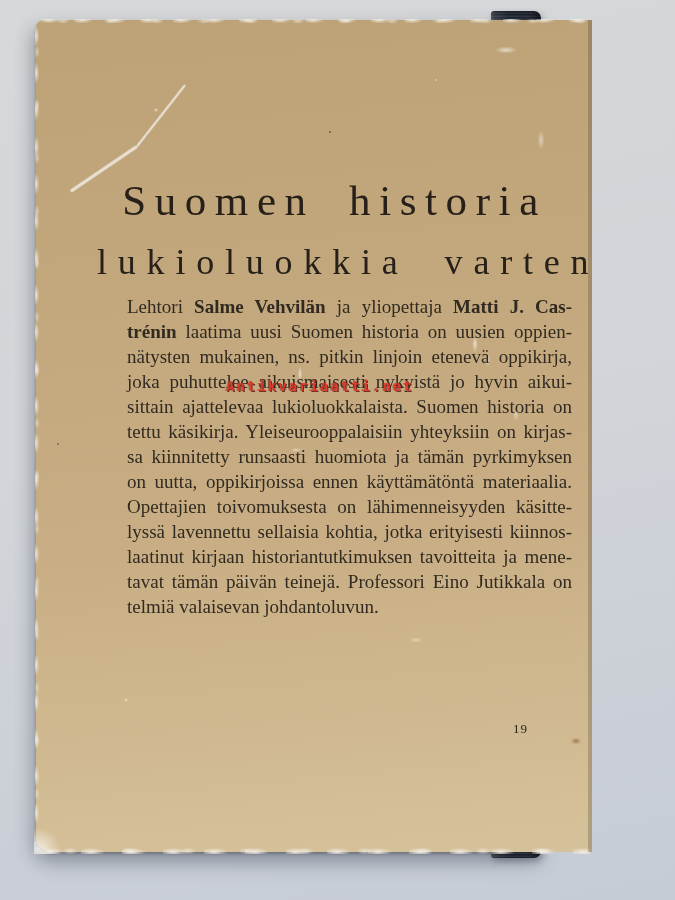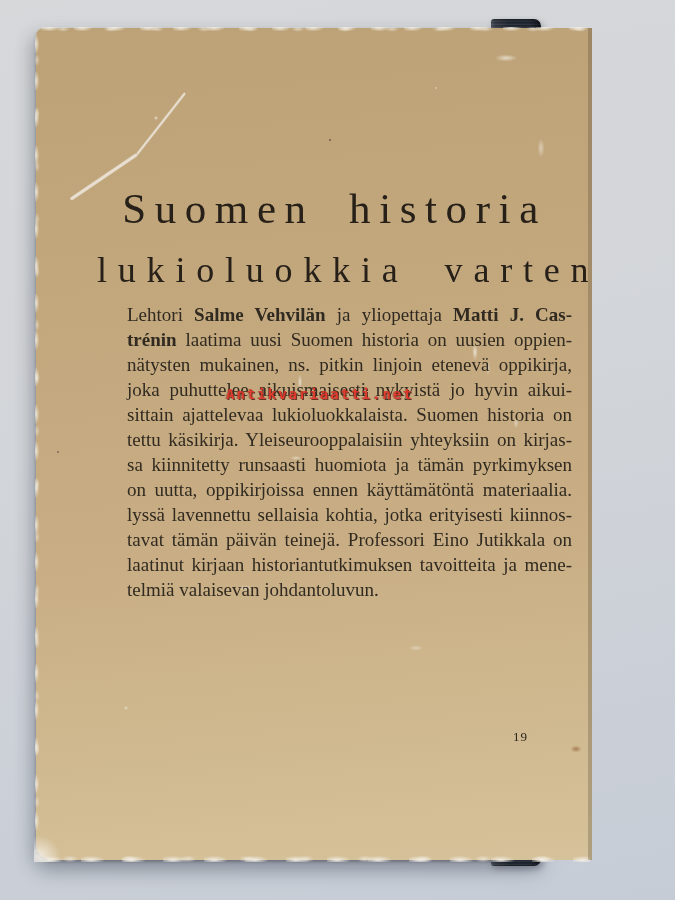--- a/index.html
+++ b/index.html
@@ -10,21 +10,21 @@
   }
   html,body{margin:0;padding:0;}
   body{
     width:675px;height:900px;overflow:hidden;position:relative;
     font-family:"Liberation Serif","DejaVu Serif",serif;
     background:linear-gradient(168deg,var(--backdrop-top) 0%,#d2d5d9 45%,var(--backdrop-bottom) 100%);
   }
   .photo{position:absolute;inset:0;}
   
   .book{
-    position:absolute;left:36px;top:28px;width:505px;height:832px;
+    position:absolute;left:36px;top:20px;width:505px;height:832px;
     box-shadow:0 10px 20px rgba(75,80,95,.35),-5px 9px 16px rgba(75,80,95,.22),0 2px 3px rgba(60,65,80,.45);
     border-radius:8px 5px 5px 16px;
   }
   .cover{
     position:absolute;left:0;top:0;bottom:0;width:556px;
     background:linear-gradient(175deg,var(--cover-top) 0%,var(--cover-mid) 34%,#c9ae85 62%,#cfb88f 82%,var(--cover-bottom) 100%);
     border-radius:8px 0 0 16px;
   }
   .hinge{position:absolute;right:0;top:0;bottom:0;width:4px;background:rgba(40,36,28,.22);}
   .spine{
@@ -116,23 +116,24 @@
         <h2 class="subtitle">lukioluokkia varten</h2>
         <div class="blurb">
             <div class="blurb-line"><span>Lehtori </span><span class="b">Salme Vehvilän</span><span> ja yliopettaja </span><span class="b">Matti J. Cas-</span></div>
             <div class="blurb-line"><span class="b">trénin</span><span> laatima uusi Suomen historia on uusien oppien-</span></div>
             <div class="blurb-line"><span>nätysten mukainen, ns. pitkin linjoin etenevä oppikirja,</span></div>
             <div class="blurb-line"><span>joka puhuttelee aikuismaisesti nykyistä jo hyvin aikui-</span></div>
             <div class="blurb-line"><span>sittain ajattelevaa lukioluokkalaista. Suomen historia on</span></div>
             <div class="blurb-line"><span>tettu käsikirja. Yleiseurooppalaisiin yhteyksiin on kirjas-</span></div>
             <div class="blurb-line"><span>sa kiinnitetty runsaasti huomiota ja tämän pyrkimyksen</span></div>
             <div class="blurb-line"><span>on uutta, oppikirjoissa ennen käyttämätöntä materiaalia.</span></div>
+            <div class="blurb-line"><span>Opettajien toivomuksesta on lähimenneisyyden käsitte-</span></div>
             <div class="blurb-line"><span>lyssä lavennettu sellaisia kohtia, jotka erityisesti kiinnos-</span></div>
+            <div class="blurb-line"><span>laatinut kirjaan historiantutkimuksen tavoitteita ja mene-</span></div>
             <div class="blurb-line"><span>tavat tämän päivän teinejä. Professori Eino Jutikkala on</span></div>
-            <div class="blurb-line"><span>laatinut kirjaan historiantutkimuksen tavoitteita ja mene-</span></div>
             <div class="blurb-line last"><span>telmiä valaisevan johdantoluvun.</span></div>
           </div>
       </div>
       <div class="watermark">Antikvariaatti.net</div>
       <div class="page-number">19</div>
     </div>
   </div>
 </div>
 
 </body></html>

